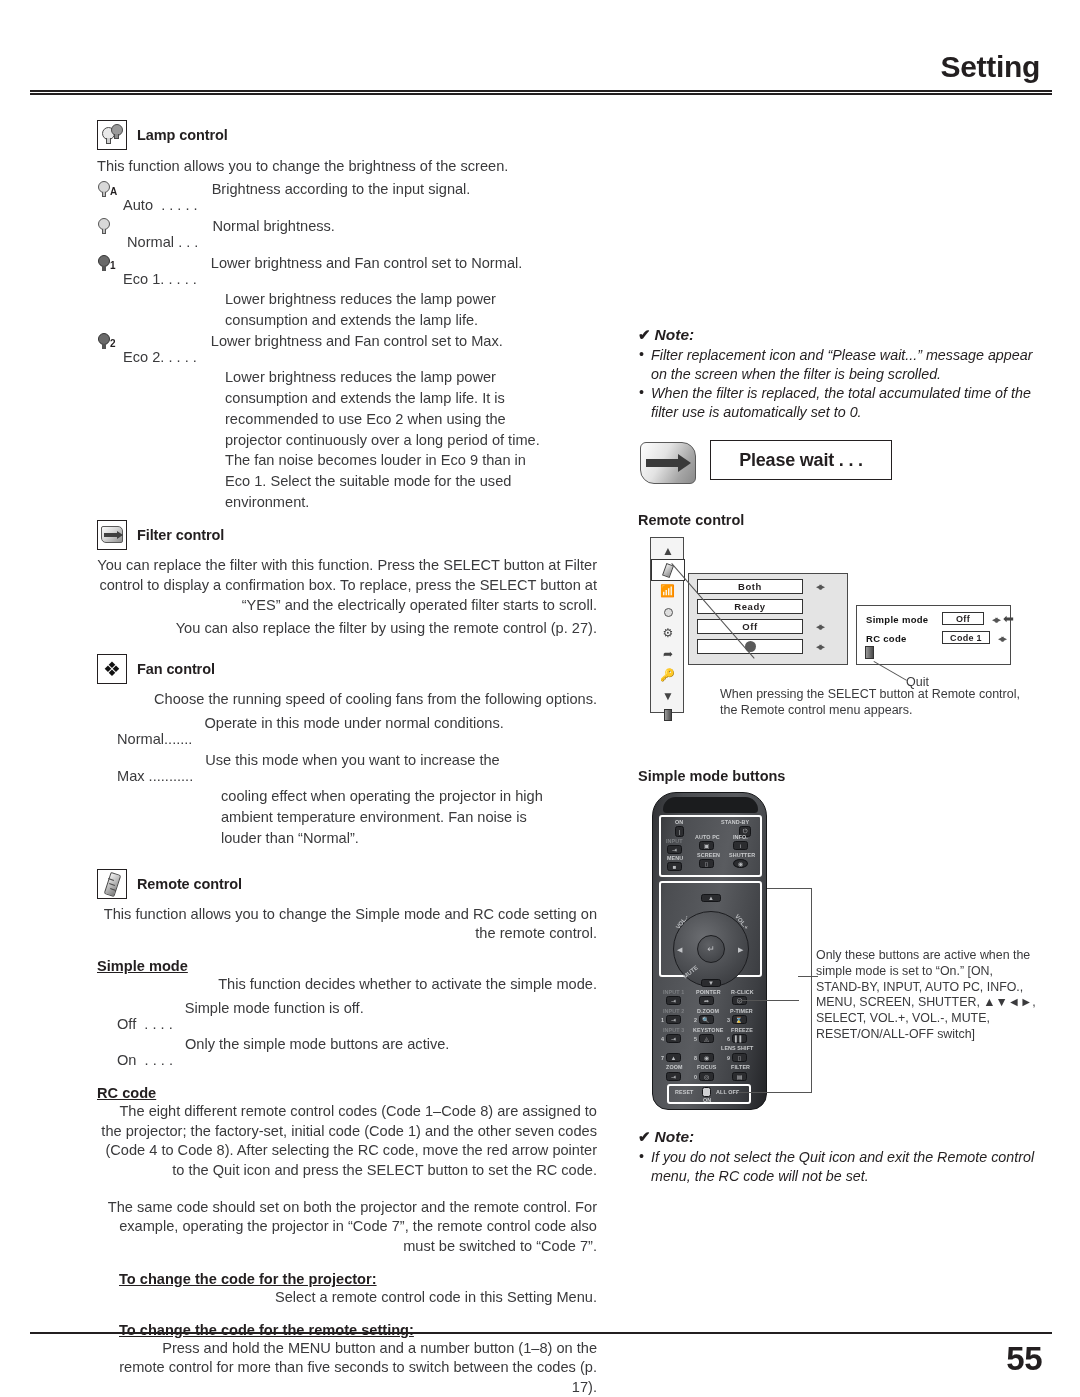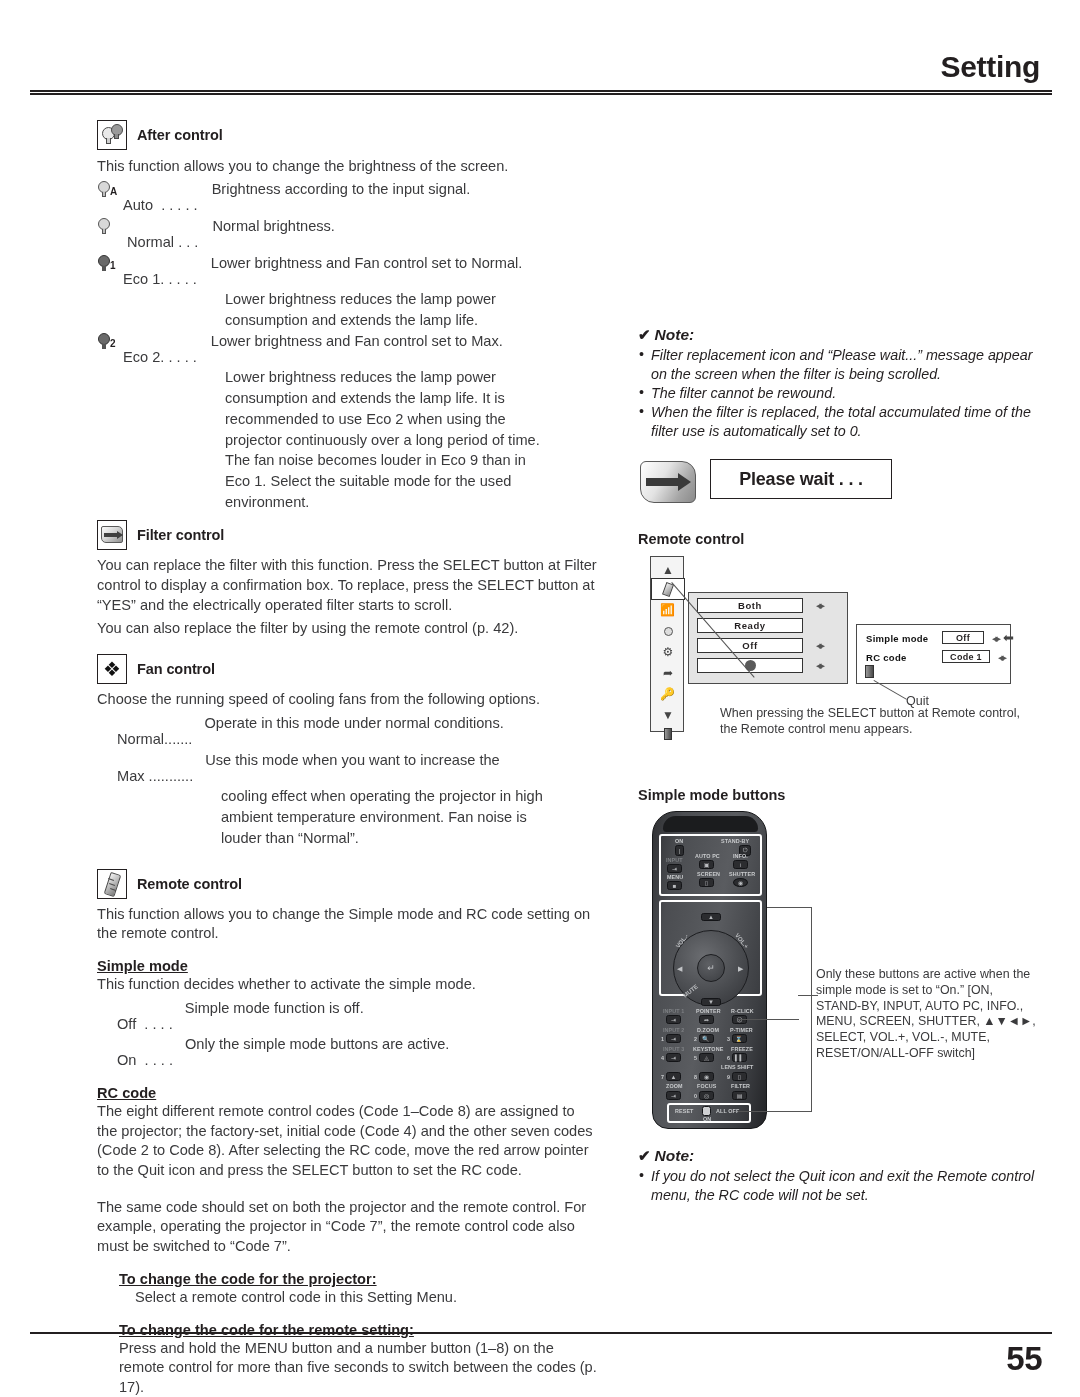--- a/index.html
+++ b/index.html
@@ -45,21 +45,21 @@
   .sec-icon {
     width:30px; height:30px; border:1.6px solid #231f20;
     background:#fff; position:relative; flex:0 0 auto;
   }
   .sec-title { font-size:14.5px; font-weight:bold; letter-spacing:-0.1px; }
 
   .para {
     font-size:14.6px; line-height:1.38; color:#3a3a3c;
     margin:0 0 3px 0;
   }
-  .para.tight { line-height:1.35; }
+  .para.tight { line-height:1.35;text-align:right; }
 
   
   .deflist { margin:2px 0 0 0; }
   .defrow { display:flex; font-size:14.6px; line-height:1.42; color:#3a3a3c; }
   .def-ico { width:26px; flex:0 0 auto; position:relative; }
   .def-term { flex:0 0 auto; white-space:pre;margin-top:16px; }
   .def-desc { flex:1 1 auto; }
   .cont-row { display:flex; font-size:14.6px; line-height:1.42; color:#3a3a3c; }
   .cont-pad { flex:0 0 auto; }
 
@@ -318,21 +318,21 @@
 
 <div class="col-left">
 
   <div class="sec-head">
     <div class="sec-icon ic-lamp">
       <span class="b1"></span>
         <span class="b1s"></span>
         <span class="b2"></span>
         <span class="b2s"></span>
     </div>
-    <div class="sec-title">After control</div>
+    <div class="sec-title">Lamp control</div>
   </div>
   <p class="para">This function allows you to change the brightness of the screen.</p>
 
   <div class="deflist">
 
     <div class="defrow">
       <span class="def-ico">
         <span class="bulb">
             <span class="globe"></span>
             <span class="stem"></span>
@@ -417,21 +417,21 @@
 
   <div class="sec-head" style="margin-top:8px">
     <div class="sec-icon ic-filter">
       <span class="body"></span>
         <span class="arrow"></span>
         <span class="arrowhead"></span>
     </div>
     <div class="sec-title">Filter control</div>
   </div>
   <p class="para tight">You can replace the filter with this function. Press the SELECT button at Filter control to display a confirmation box. To replace, press the SELECT button at “YES” and the electrically operated filter starts to scroll.</p>
-  <p class="para tight">You can also replace the filter by using the remote control (p. 42).</p>
+  <p class="para tight">You can also replace the filter by using the remote control (p. 27).</p>
 
   <div class="sec-head" style="margin-top:16px">
     <div class="sec-icon ic-fan">❖</div>
     <div class="sec-title">Fan control</div>
   </div>
   <p class="para tight">Choose the running speed of cooling fans from the following options.</p>
 
   <div class="deflist">
     <div class="defrow">
       <span class="def-ico" style="width:20px"></span>
@@ -477,21 +477,21 @@
       <span class="def-desc" style="margin-left:12px">Simple mode function is off.</span>
     </div>
     <div class="defrow">
       <span class="def-ico" style="width:20px"></span>
       <span class="def-term">On  . . . .</span>
       <span class="def-desc" style="margin-left:12px">Only the simple mode buttons are active.</span>
     </div>
   </div>
 
   <div class="sub-head">RC code</div>
-  <p class="para tight">The eight different remote control codes (Code 1–Code 8) are assigned to the projector; the factory-set, initial code (Code 4) and the other seven codes (Code 2 to Code 8). After selecting the RC code, move the red arrow pointer to the Quit icon and press the SELECT button to set the RC code.</p>
+  <p class="para tight">The eight different remote control codes (Code 1–Code 8) are assigned to the projector; the factory-set, initial code (Code 1) and the other seven codes (Code 4 to Code 8). After selecting the RC code, move the red arrow pointer to the Quit icon and press the SELECT button to set the RC code.</p>
   <div class="blockgap"></div>
   <p class="para tight">The same code should set on both the projector and the remote control. For example, operating the projector in “Code 7”, the remote control code also must be switched to “Code 7”.</p>
 
   <div class="sub-head indent">To change the code for the projector:</div>
   <p class="para tight" style="margin-left:38px">Select a remote control code in this Setting Menu.</p>
 
   <div class="sub-head indent">To change the code for the remote setting:</div>
   <p class="para tight" style="margin-left:22px">Press and hold the MENU button and a number button (1–8) on the remote control for more than five seconds to switch between the codes (p. 17).</p>
 </div>
 
@@ -499,21 +499,20 @@
 
   <div style="height:208px"></div>
 
   <div>
     <div class="note-title">
       <span class="check">✔</span>
       <span>Note:</span>
     </div>
     <ul class="note-list">
       <li>Filter replacement icon and “Please wait...” message appear on the screen when the filter is being scrolled.</li>
-      <li>The filter cannot be rewound.</li>
       <li>When the filter is replaced, the total accumulated time of the filter use is automatically set to 0.</li>
     </ul>
   </div>
 
   <div class="pw-wrap">
     <div class="pw-icon">
       <span class="shell"></span>
         <span class="abar"></span>
         <span class="ahead"></span>
     </div>

